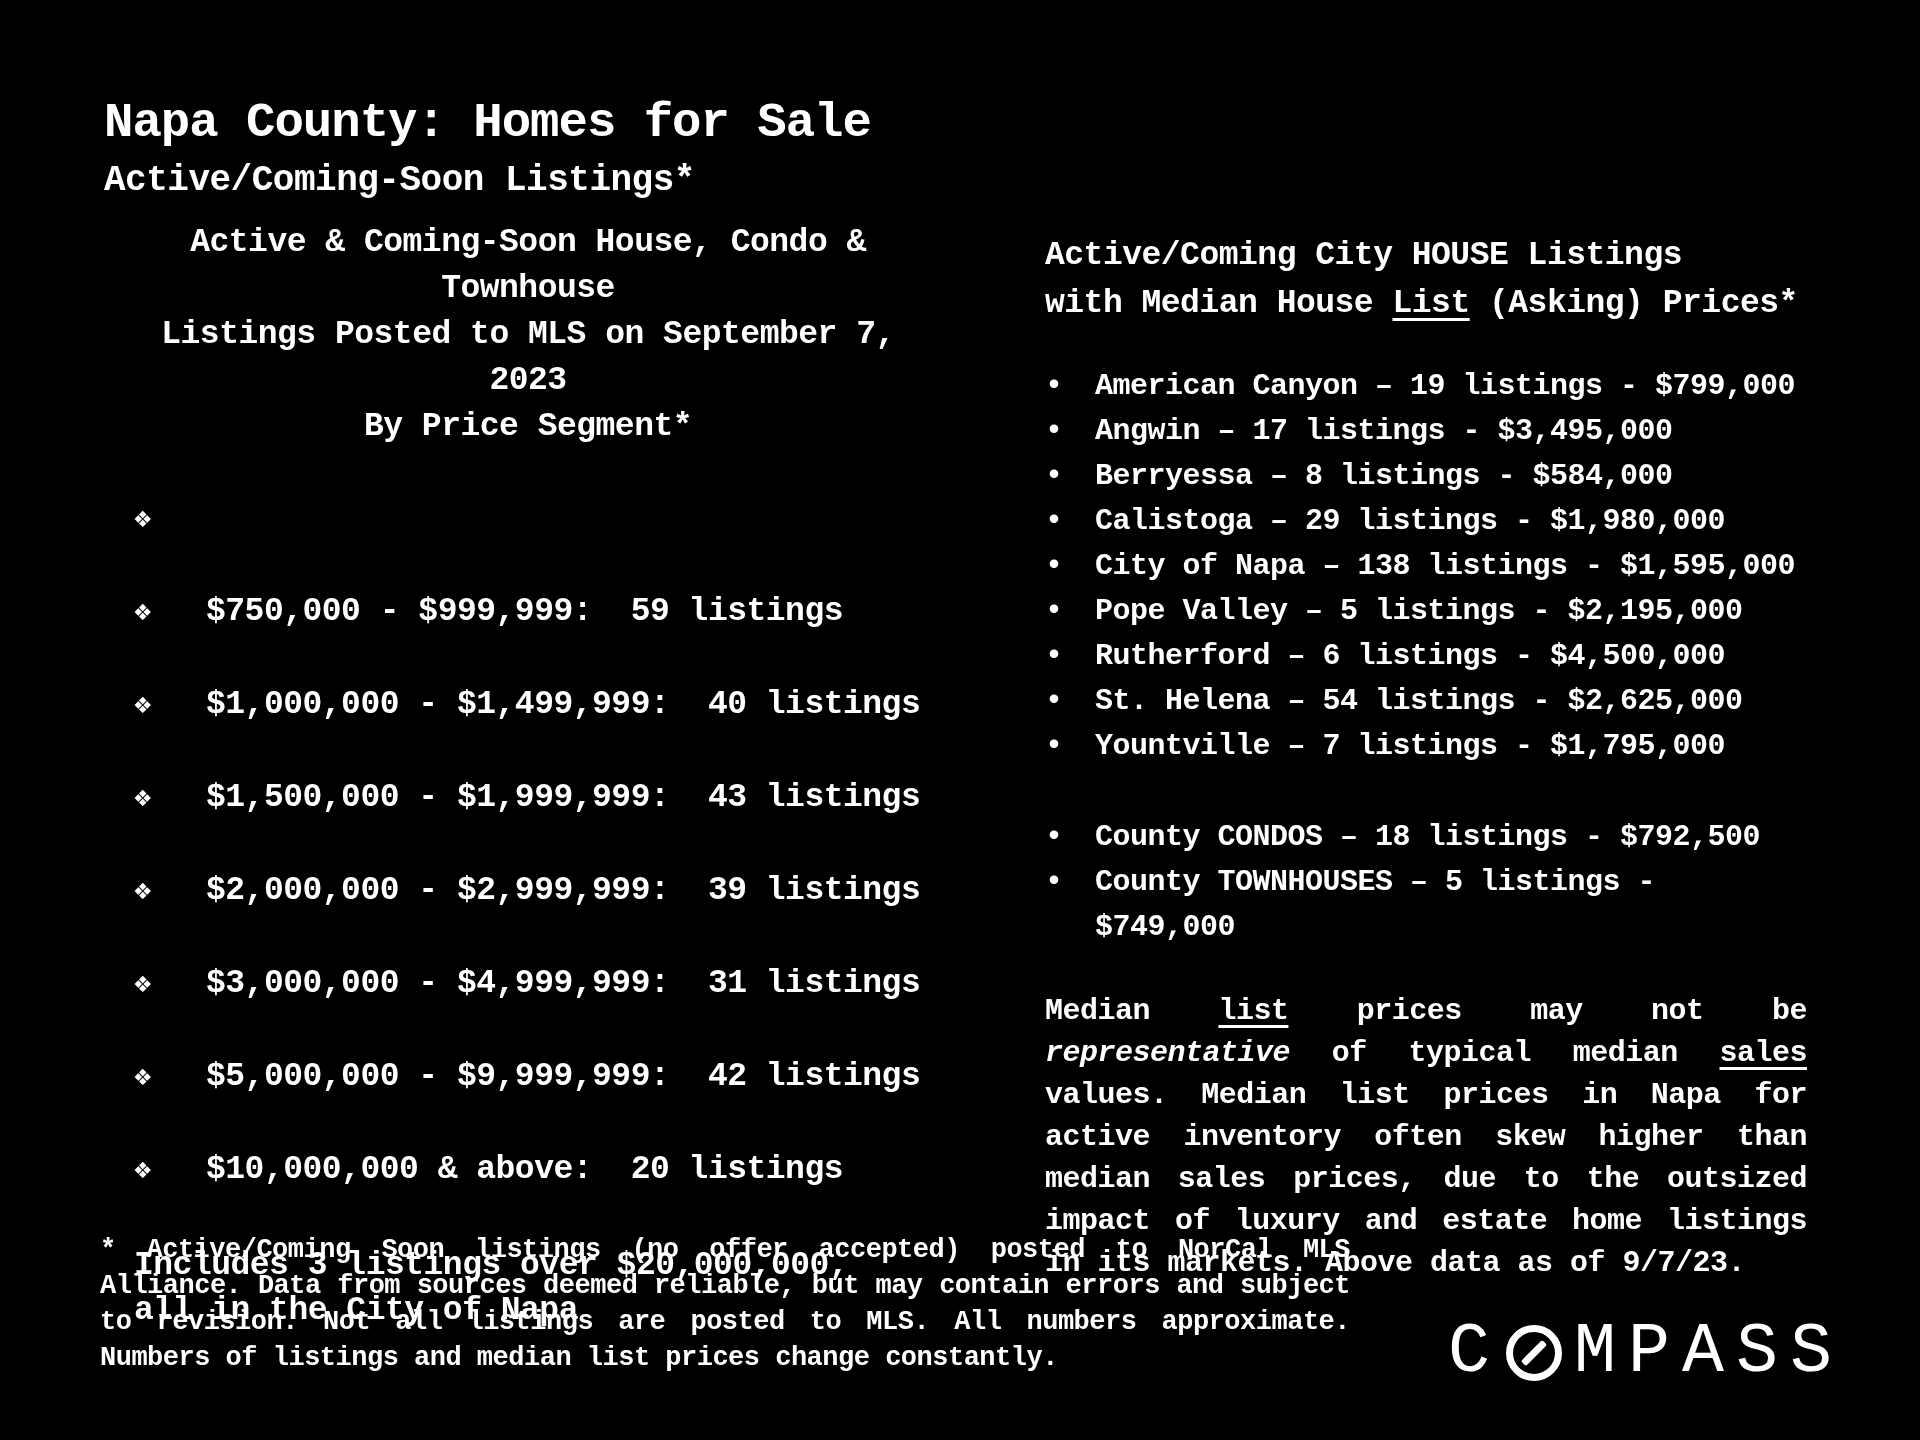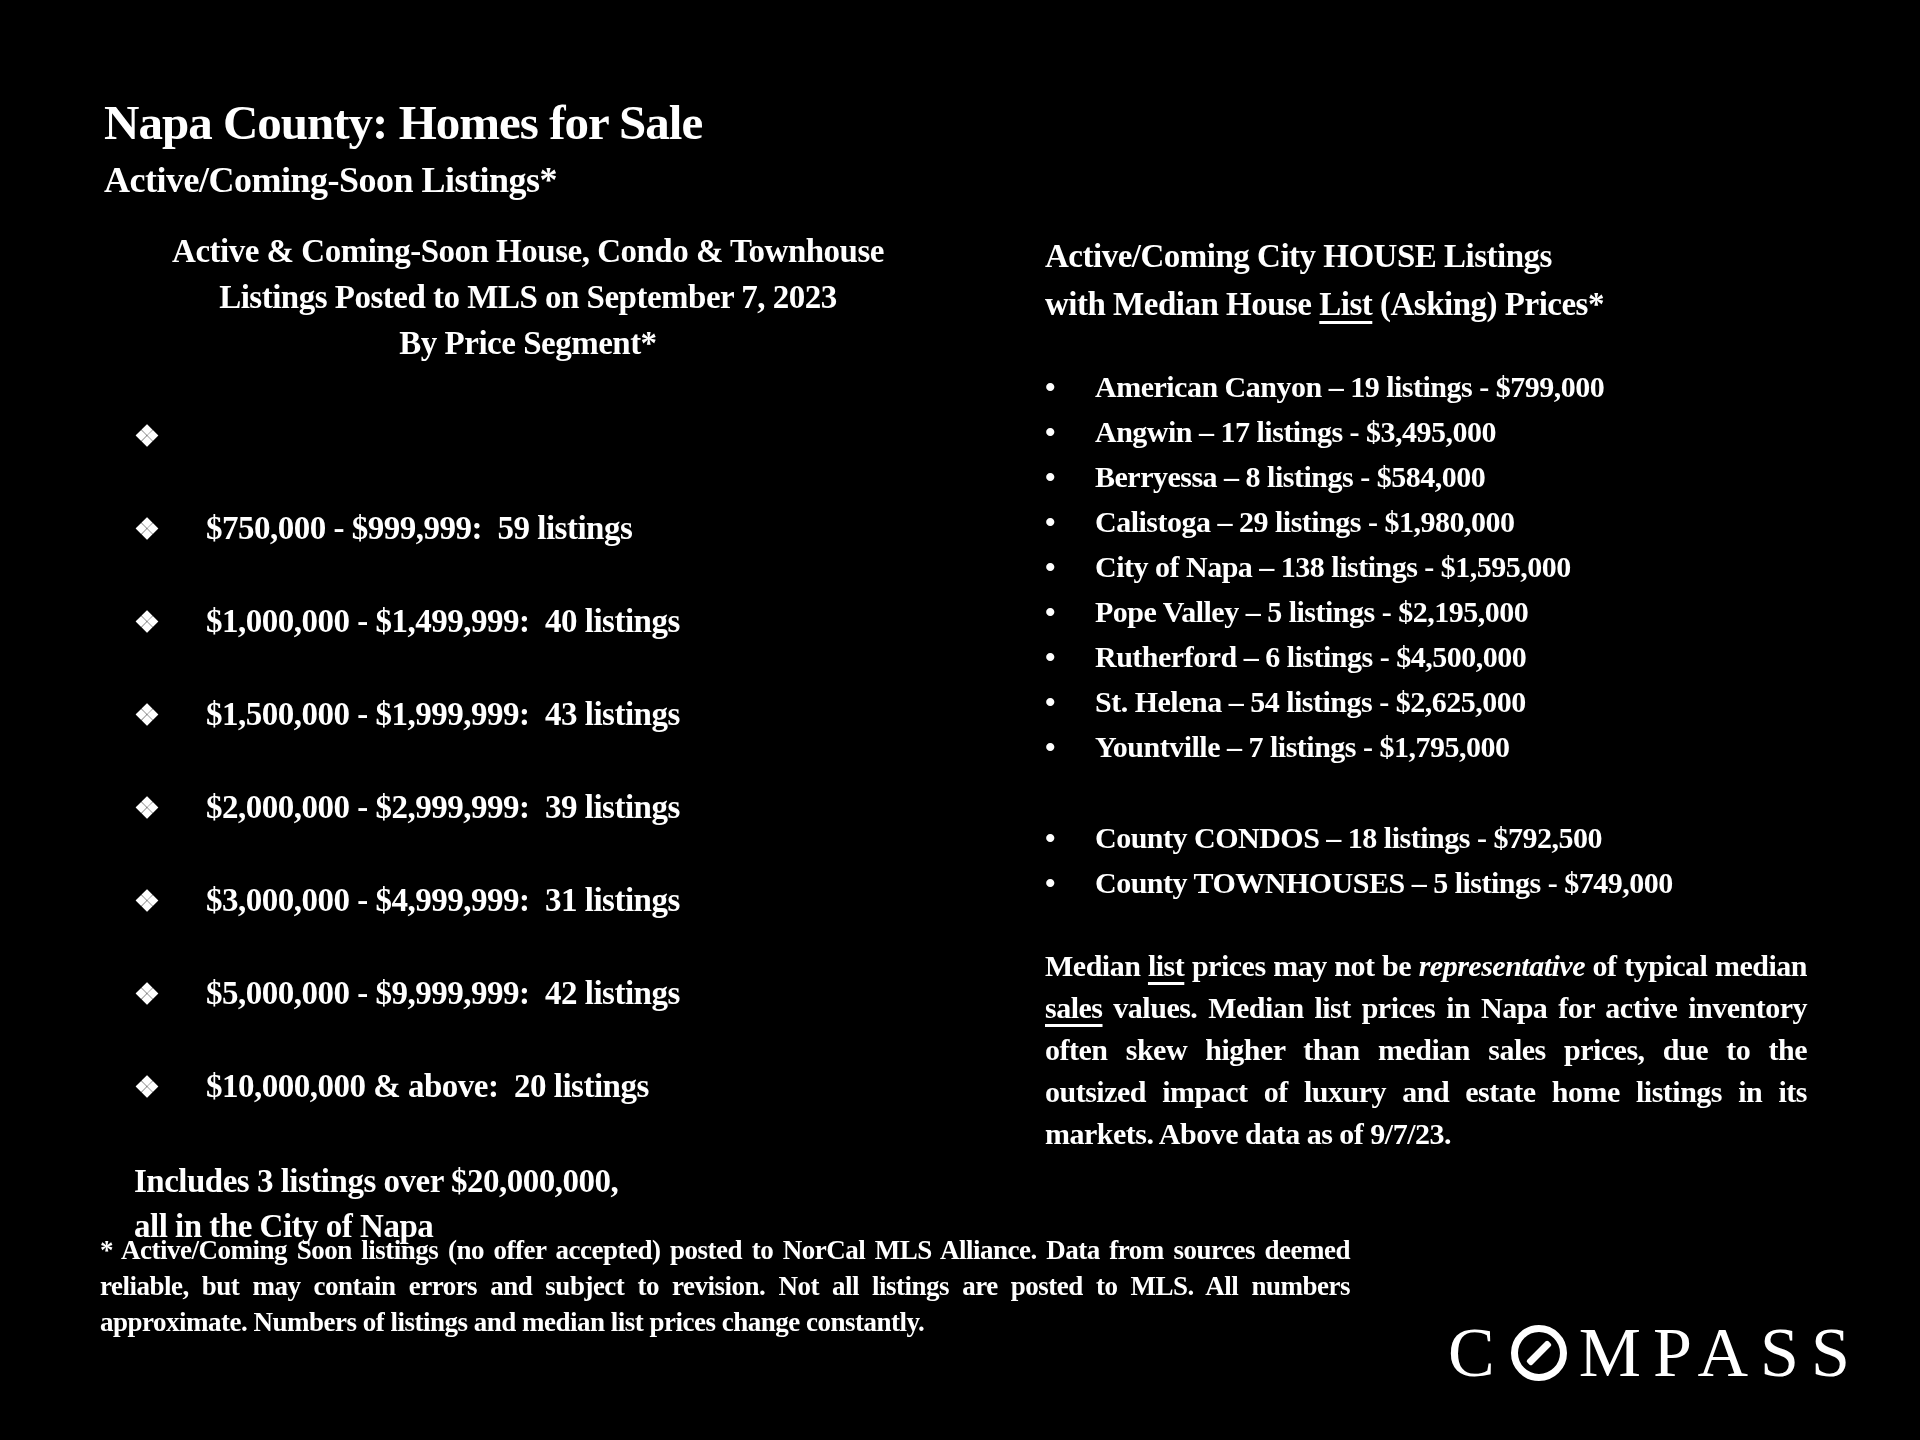--- a/index.html
+++ b/index.html
@@ -2,37 +2,37 @@
 <html><head>
 <meta charset="utf-8">
 <style>
   html, body { margin: 0; padding: 0; background: #000; }
   .slide {
     position: relative;
     width: 1920px;
     height: 1440px;
     background: #000000;
     color: #ffffff;
-    font-family: Liberation Serif, serif;
+    font-family: Liberation Mono, monospace;
     font-weight: bold;
     overflow: hidden;
     letter-spacing: -0.5px;
   }
   
   .title {
     position: absolute; left: 104px; top: 62px;
     font-size: 49px; line-height: 1.15; letter-spacing: -1px;
   }
   .subtitle {
     position: absolute; left: 104px; top: 130px;
     font-size: 36px; line-height: 1.15;
   }
   
   .left-col {
-    position: absolute; left: 118px; top: 228px; width: 820px;
+    position: absolute; left: 118px; top: 220px; width: 820px;
   }
   .col-heading { font-size: 33px; line-height: 46px; text-align: center; }
   .seg-list {
     list-style: none; margin: 50px 0 0 0; padding: 0;
   }
   .seg-list li {
     display: flex; align-items: baseline;
     margin-bottom: 52px; line-height: 40px; font-size: 33px;
     padding-left: 16px;
   }

